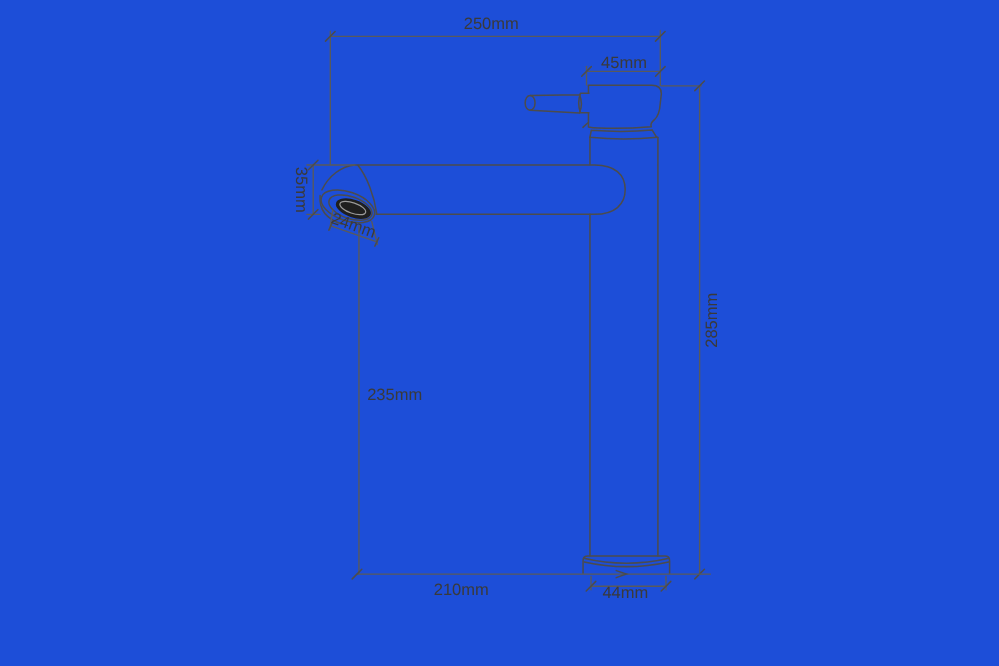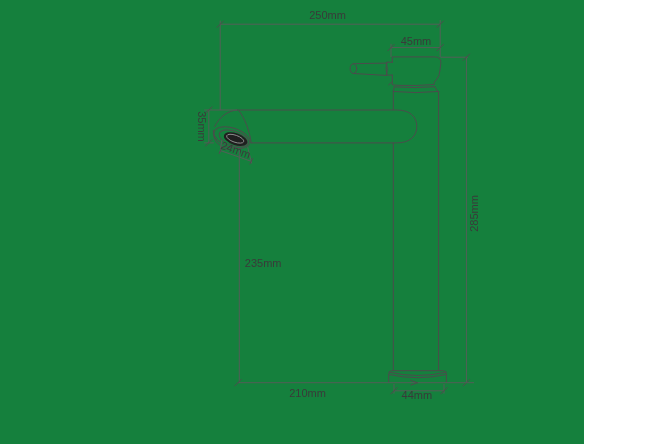--- a/index.html
+++ b/index.html
@@ -1,16 +1,16 @@
 <!DOCTYPE html>
 <html><head>
 <meta charset="utf-8">
 <style>
   html,body{margin:0;padding:0;background:#ffffff;}
-  .page{position:relative;width:584px;height:444px;background:#15803d;overflow:hidden;}
+  .page{position:relative;width:666px;height:444px;background:#1d4ed8;overflow:hidden;}
   svg{position:absolute;left:0;top:0;}
   .outline{stroke:#4c4c4c;stroke-width:1;fill:none;stroke-linecap:round;stroke-linejoin:round;}
   .dimline{stroke:#5a5a5a;stroke-width:0.9;fill:none;stroke-linecap:round;}
   .tick{stroke:#4c4c4c;stroke-width:1;fill:none;stroke-linecap:round;}
   .dimtext{font-family:"Liberation Sans","DejaVu Sans",sans-serif;font-size:11px;fill:#3a3a3a;}
   .darkfill{fill:#1f1f1f;stroke:none;}
   .hilite{stroke:#9a9a9a;stroke-width:0.8;fill:none;}
 </style>
 </head>
 <body>

